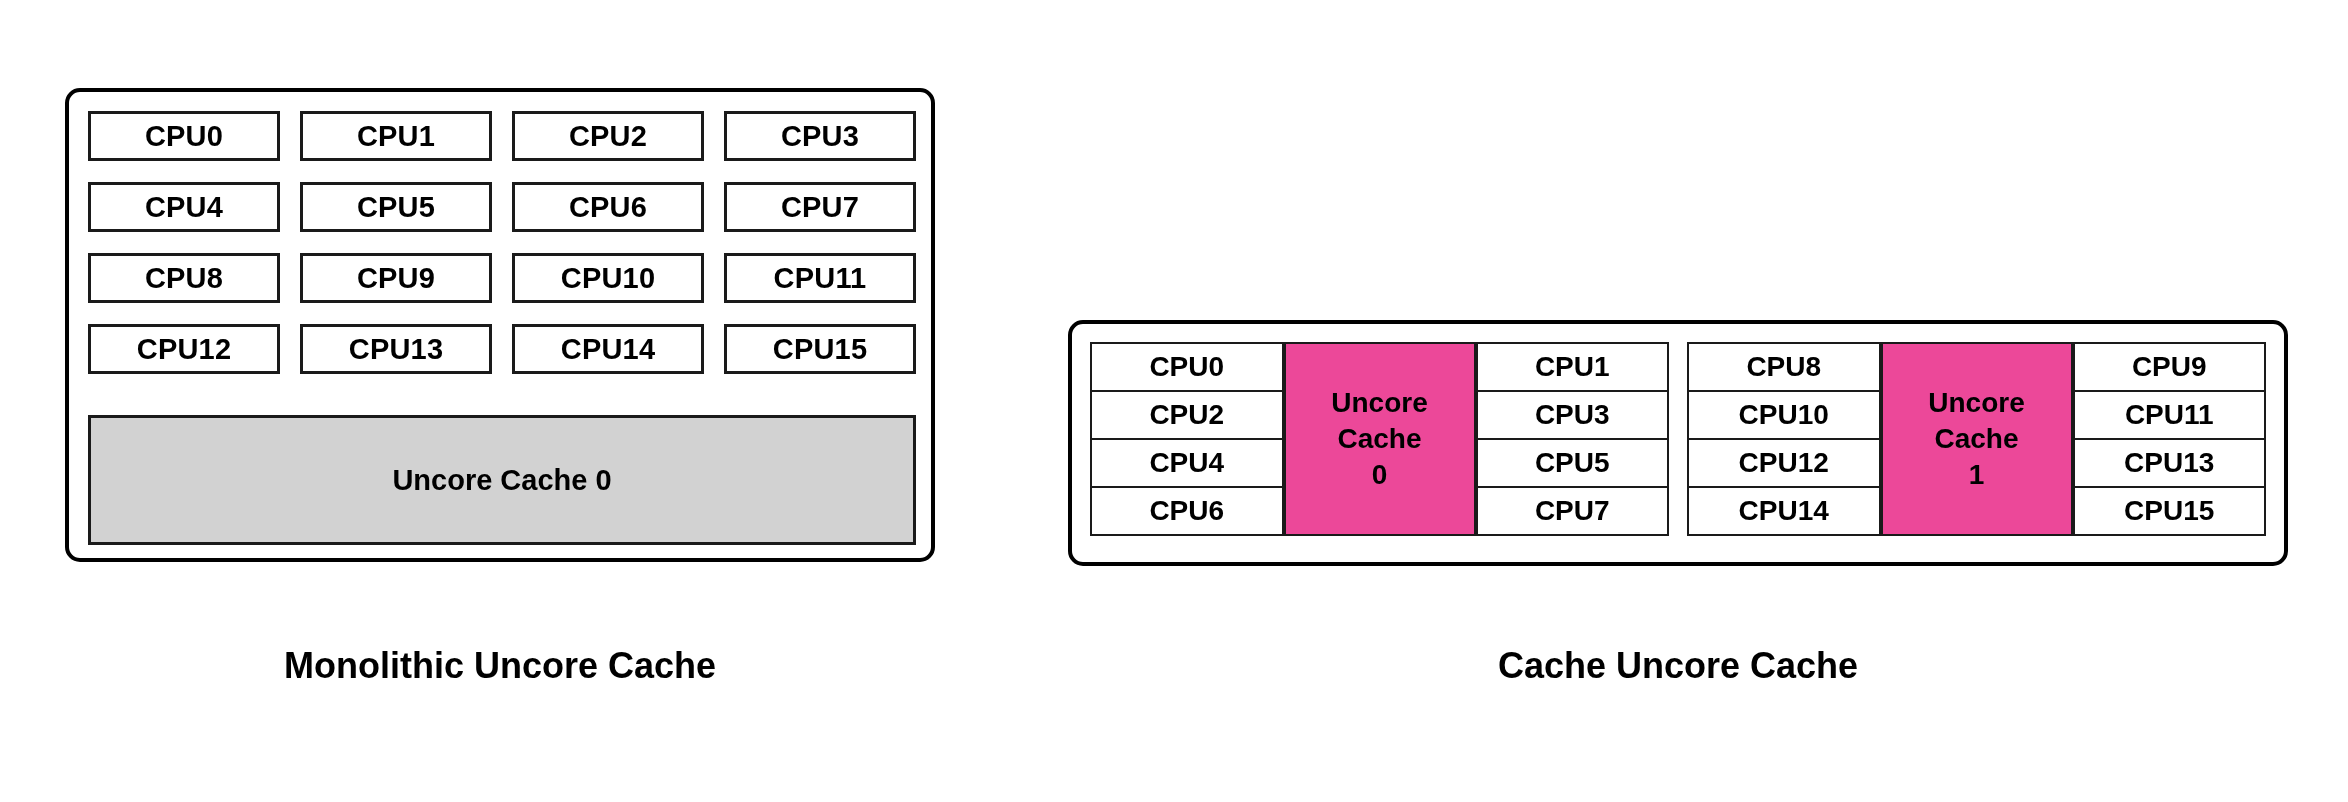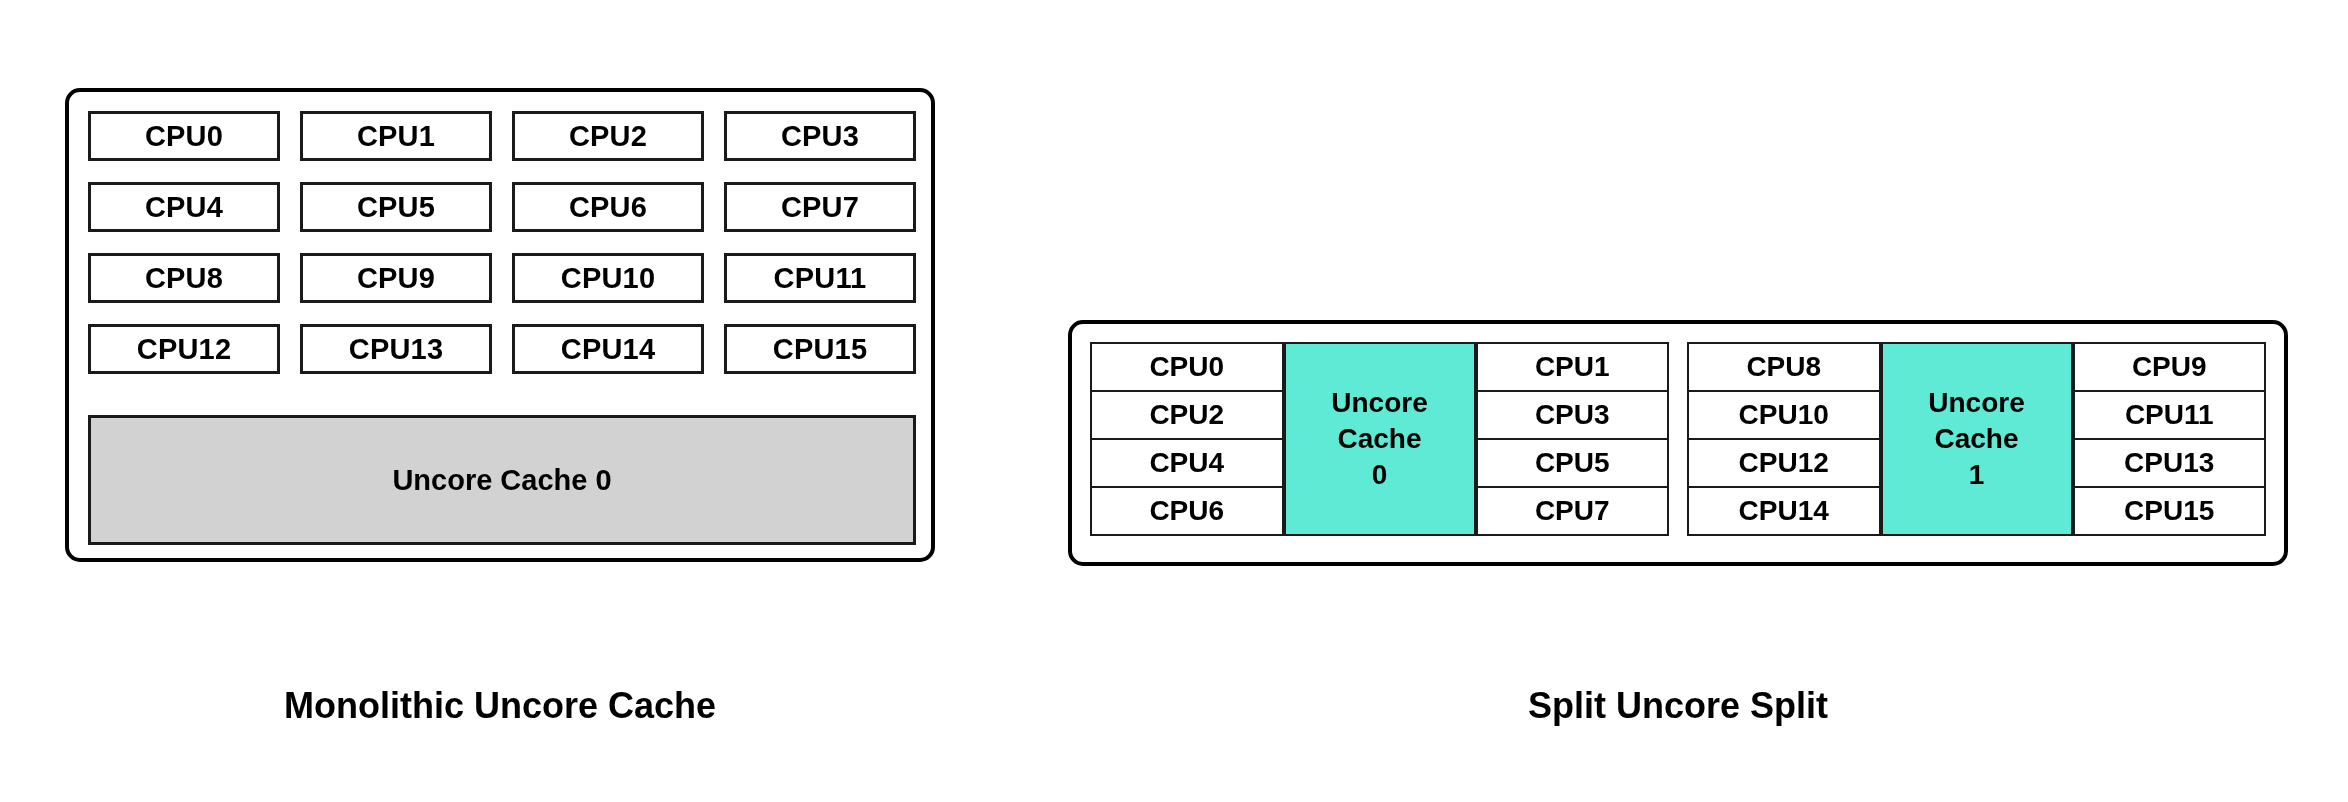--- a/index.html
+++ b/index.html
@@ -19,21 +19,20 @@
   .figure {
     position: absolute;
     border-radius: 15px;
   }
   .caption {
     position: absolute;
     text-align: center;
     font-weight: bold;
     color: #000000;
     white-space: nowrap;
-    margin-top: 40px;
   }
 
   
   #monolithic-figure {
     left: 65px;
     top: 88px;
     width: 870px;
     height: 474px;
     box-sizing: border-box;
     border: 4px solid #000000;
@@ -131,21 +130,21 @@
     font-size: 28px;
     color: #000000;
   }
   .cpu-cell:first-child {
     margin-top: 0;
   }
   .uncore-cell {
     box-sizing: border-box;
     width: 192px;
     border: 2px solid #1a1a1a;
-    background: #5eead4;
+    background: #ec4899;
     display: flex;
     flex-direction: column;
     align-items: center;
     justify-content: center;
     font-weight: bold;
     font-size: 28px;
     color: #000000;
     line-height: 1.28;
   }
   #split-caption {
@@ -228,13 +227,13 @@
         <div class="cpu-cell">CPU9</div>
         <div class="cpu-cell">CPU11</div>
         <div class="cpu-cell">CPU13</div>
         <div class="cpu-cell">CPU15</div>
       </div>
     </div>
 
   </div>
 </div>
 
-<div class="caption" id="split-caption">Split Uncore Split</div>
+<div class="caption" id="split-caption">Cache Uncore Cache</div>
 
 </body></html>

